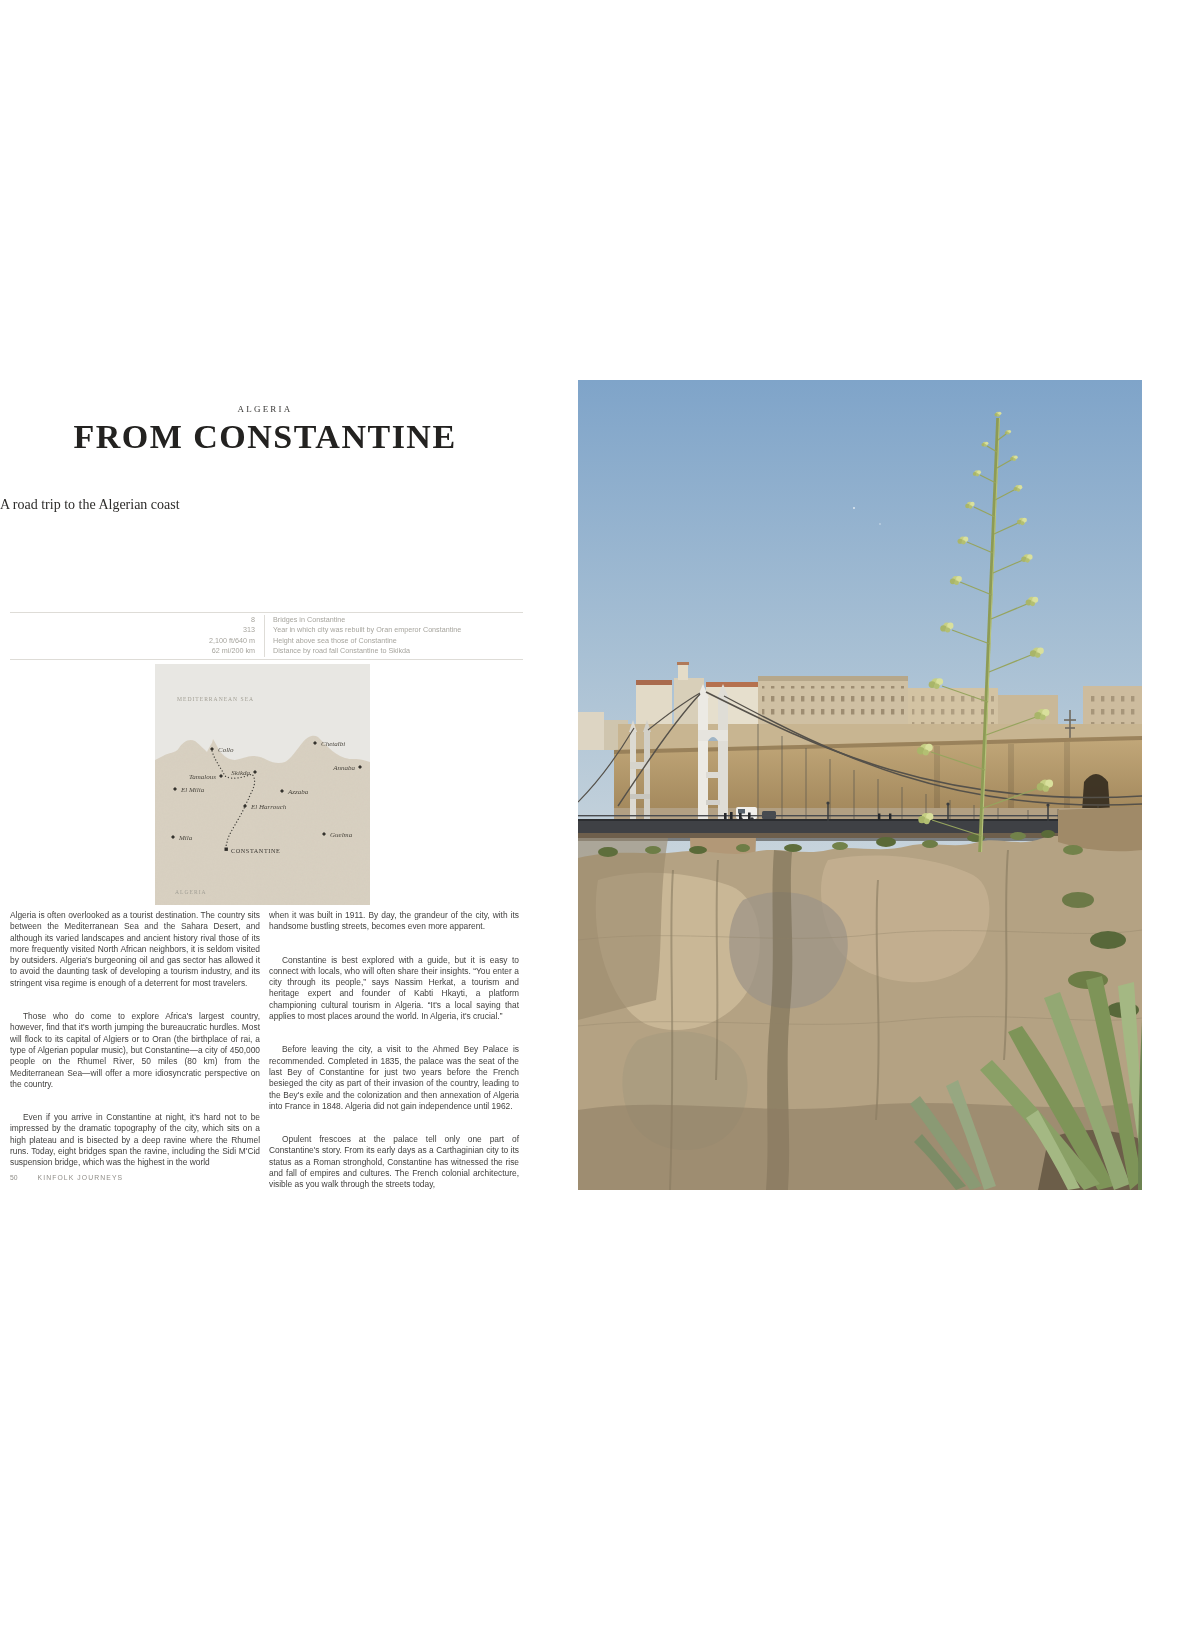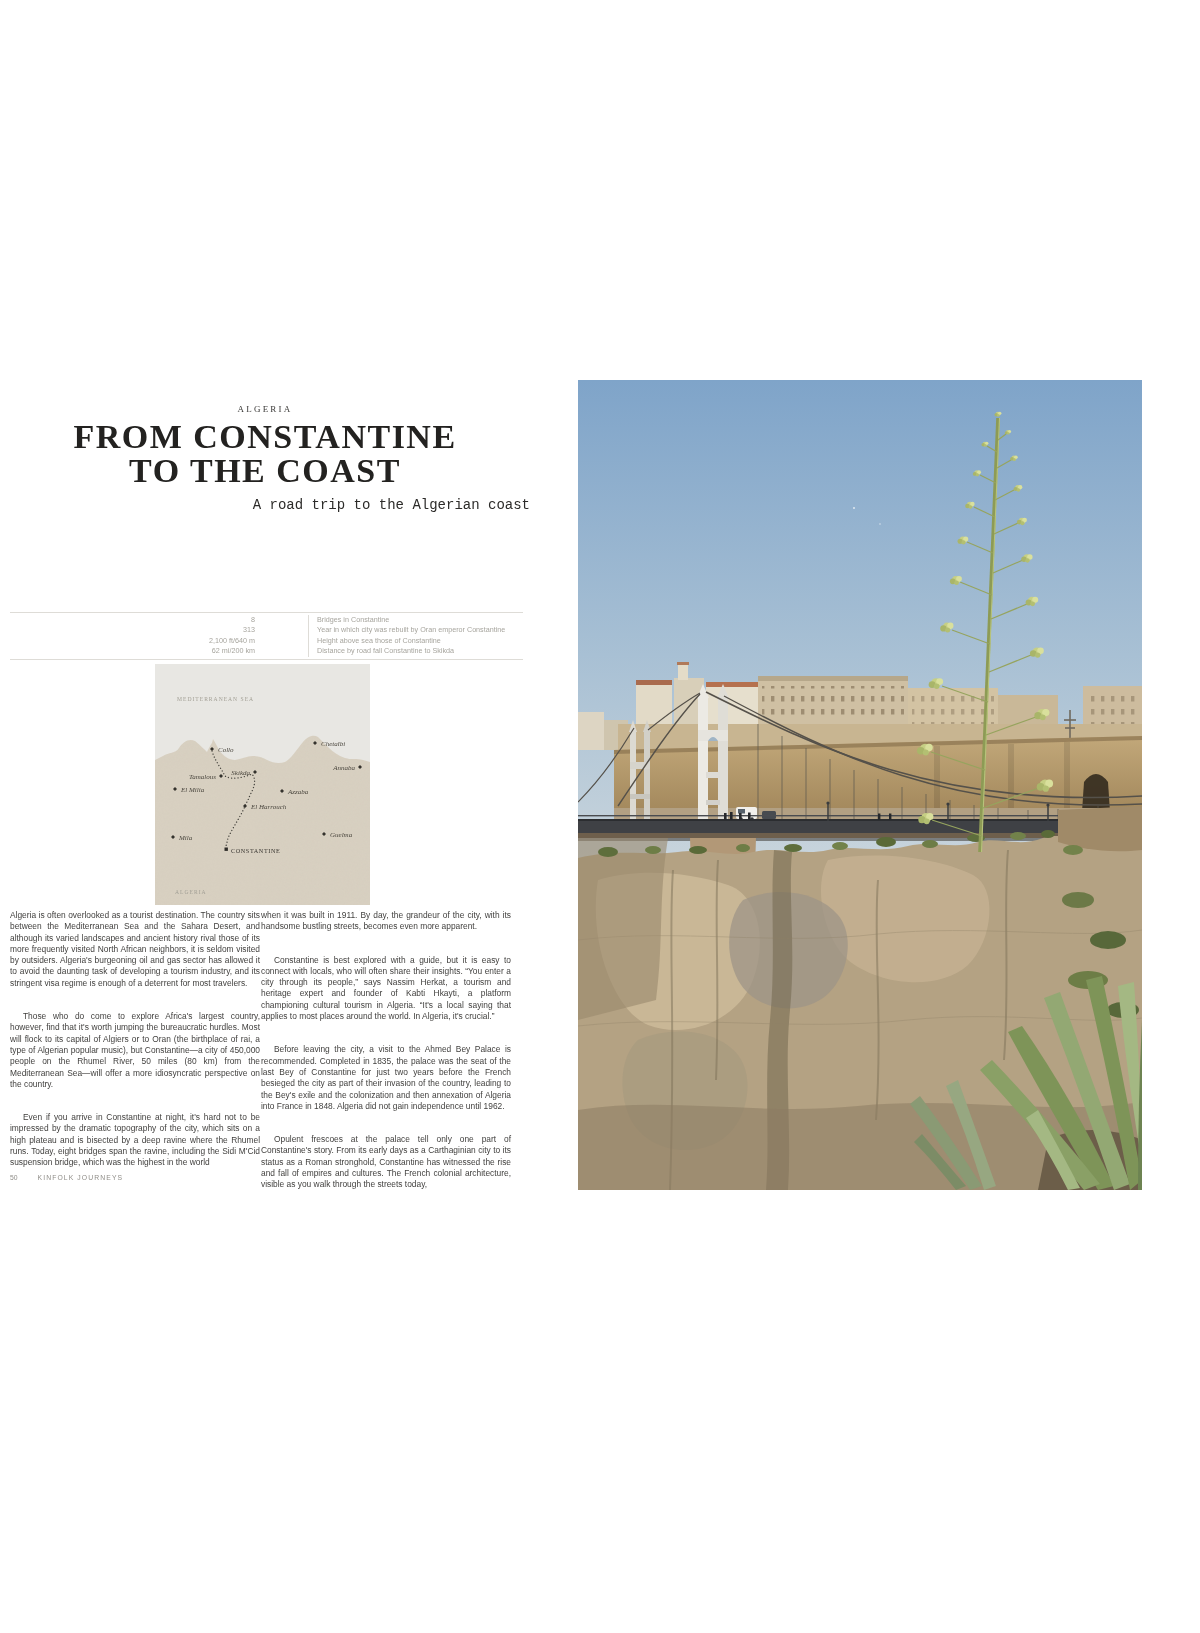--- a/index.html
+++ b/index.html
@@ -4,52 +4,52 @@
 <style>
   html,body{margin:0;padding:0;background:#ffffff;}
   .sheet{position:relative;width:1200px;height:1633px;background:#ffffff;overflow:hidden;
          font-family:"Liberation Sans",sans-serif;}
   
   .kicker{position:absolute;left:0;top:404px;width:530px;text-align:center;
           font-family:"Liberation Serif",serif;font-size:9px;letter-spacing:2.2px;color:#3b3a38;}
   .title{position:absolute;left:0;top:420px;width:530px;text-align:center;
          font-family:"Liberation Serif",serif;font-weight:700;font-size:34px;line-height:34px;
          letter-spacing:1.5px;color:#232220;margin:0;}
-  .subtitle{position:absolute;left:0;top:497px;width:530px;text-align:right;
-            font-family:Liberation Mono, monospace;font-size:14px;color:#2c2b29;}
+  .subtitle{position:absolute;left:0;top:497px;width:530px;text-align:left;
+            font-family:Liberation Serif, serif;font-size:14px;color:#2c2b29;}
   
   .stats{position:absolute;left:10px;top:612px;width:513px;
          border-top:1px solid #dedcd7;border-bottom:1px solid #dedcd7;padding:2px 0;}
   .stat-row{display:flex;font-size:7.2px;line-height:10.4px;color:#a7a59e;}
   .stat-value{flex:0 0 245px;text-align:right;padding-right:9px;}
-  .stat-label{border-left:1px solid #dedcd7;padding-left:8px;flex:1;margin-left:44px;}
+  .stat-label{border-left:1px solid #dedcd7;padding-left:8px;flex:1;}
   
   .map{position:absolute;left:155px;top:664px;width:215px;height:241px;}
   .map text{font-family:"Liberation Serif",serif;}
   .map .town{font-size:7px;font-style:italic;fill:#4a463e;}
   .map .city{font-size:6.2px;letter-spacing:.6px;fill:#393631;}
   .map .region{font-size:5.6px;letter-spacing:1px;fill:#a3a096;}
   
-  .columns{position:absolute;left:10px;top:910px;width:510px;display:flex;gap:1px;}
+  .columns{position:absolute;left:10px;top:910px;width:510px;display:flex;gap:9px;}
   .col{width:250px;font-size:8.4px;line-height:11.3px;color:#403f3d;text-align:justify;}
   .col p{margin:0;}
   .col p + p{text-indent:13px;margin-top:22px;}
   
   .folio-line{position:absolute;left:10px;top:1174px;font-size:6.8px;color:#8f8d88;}
   .folio-line .brand{margin-left:20px;letter-spacing:1.1px;}
   
   .photo{position:absolute;left:578px;top:380px;width:564px;height:810px;}
 </style>
 </head>
 <body>
 
 <div class="sheet">
 
   <div class="kicker">ALGERIA</div>
-  <h1 class="title"><span>FROM CONSTANTINE</span><br><span>TO THE COAST</span></h1>
+  <h1 class="title"><span>FROM CONSTANTINE</span><br></h1>
   <div class="subtitle">A road trip to the Algerian coast</div>
 
   <div class="stats">
     <div class="stat-row">
       <span class="stat-value">8</span>
       <span class="stat-label">Bridges in Constantine</span>
     </div>
     <div class="stat-row">
       <span class="stat-value">313</span>
       <span class="stat-label">Year in which city was rebuilt by Oran emperor Constantine</span>

